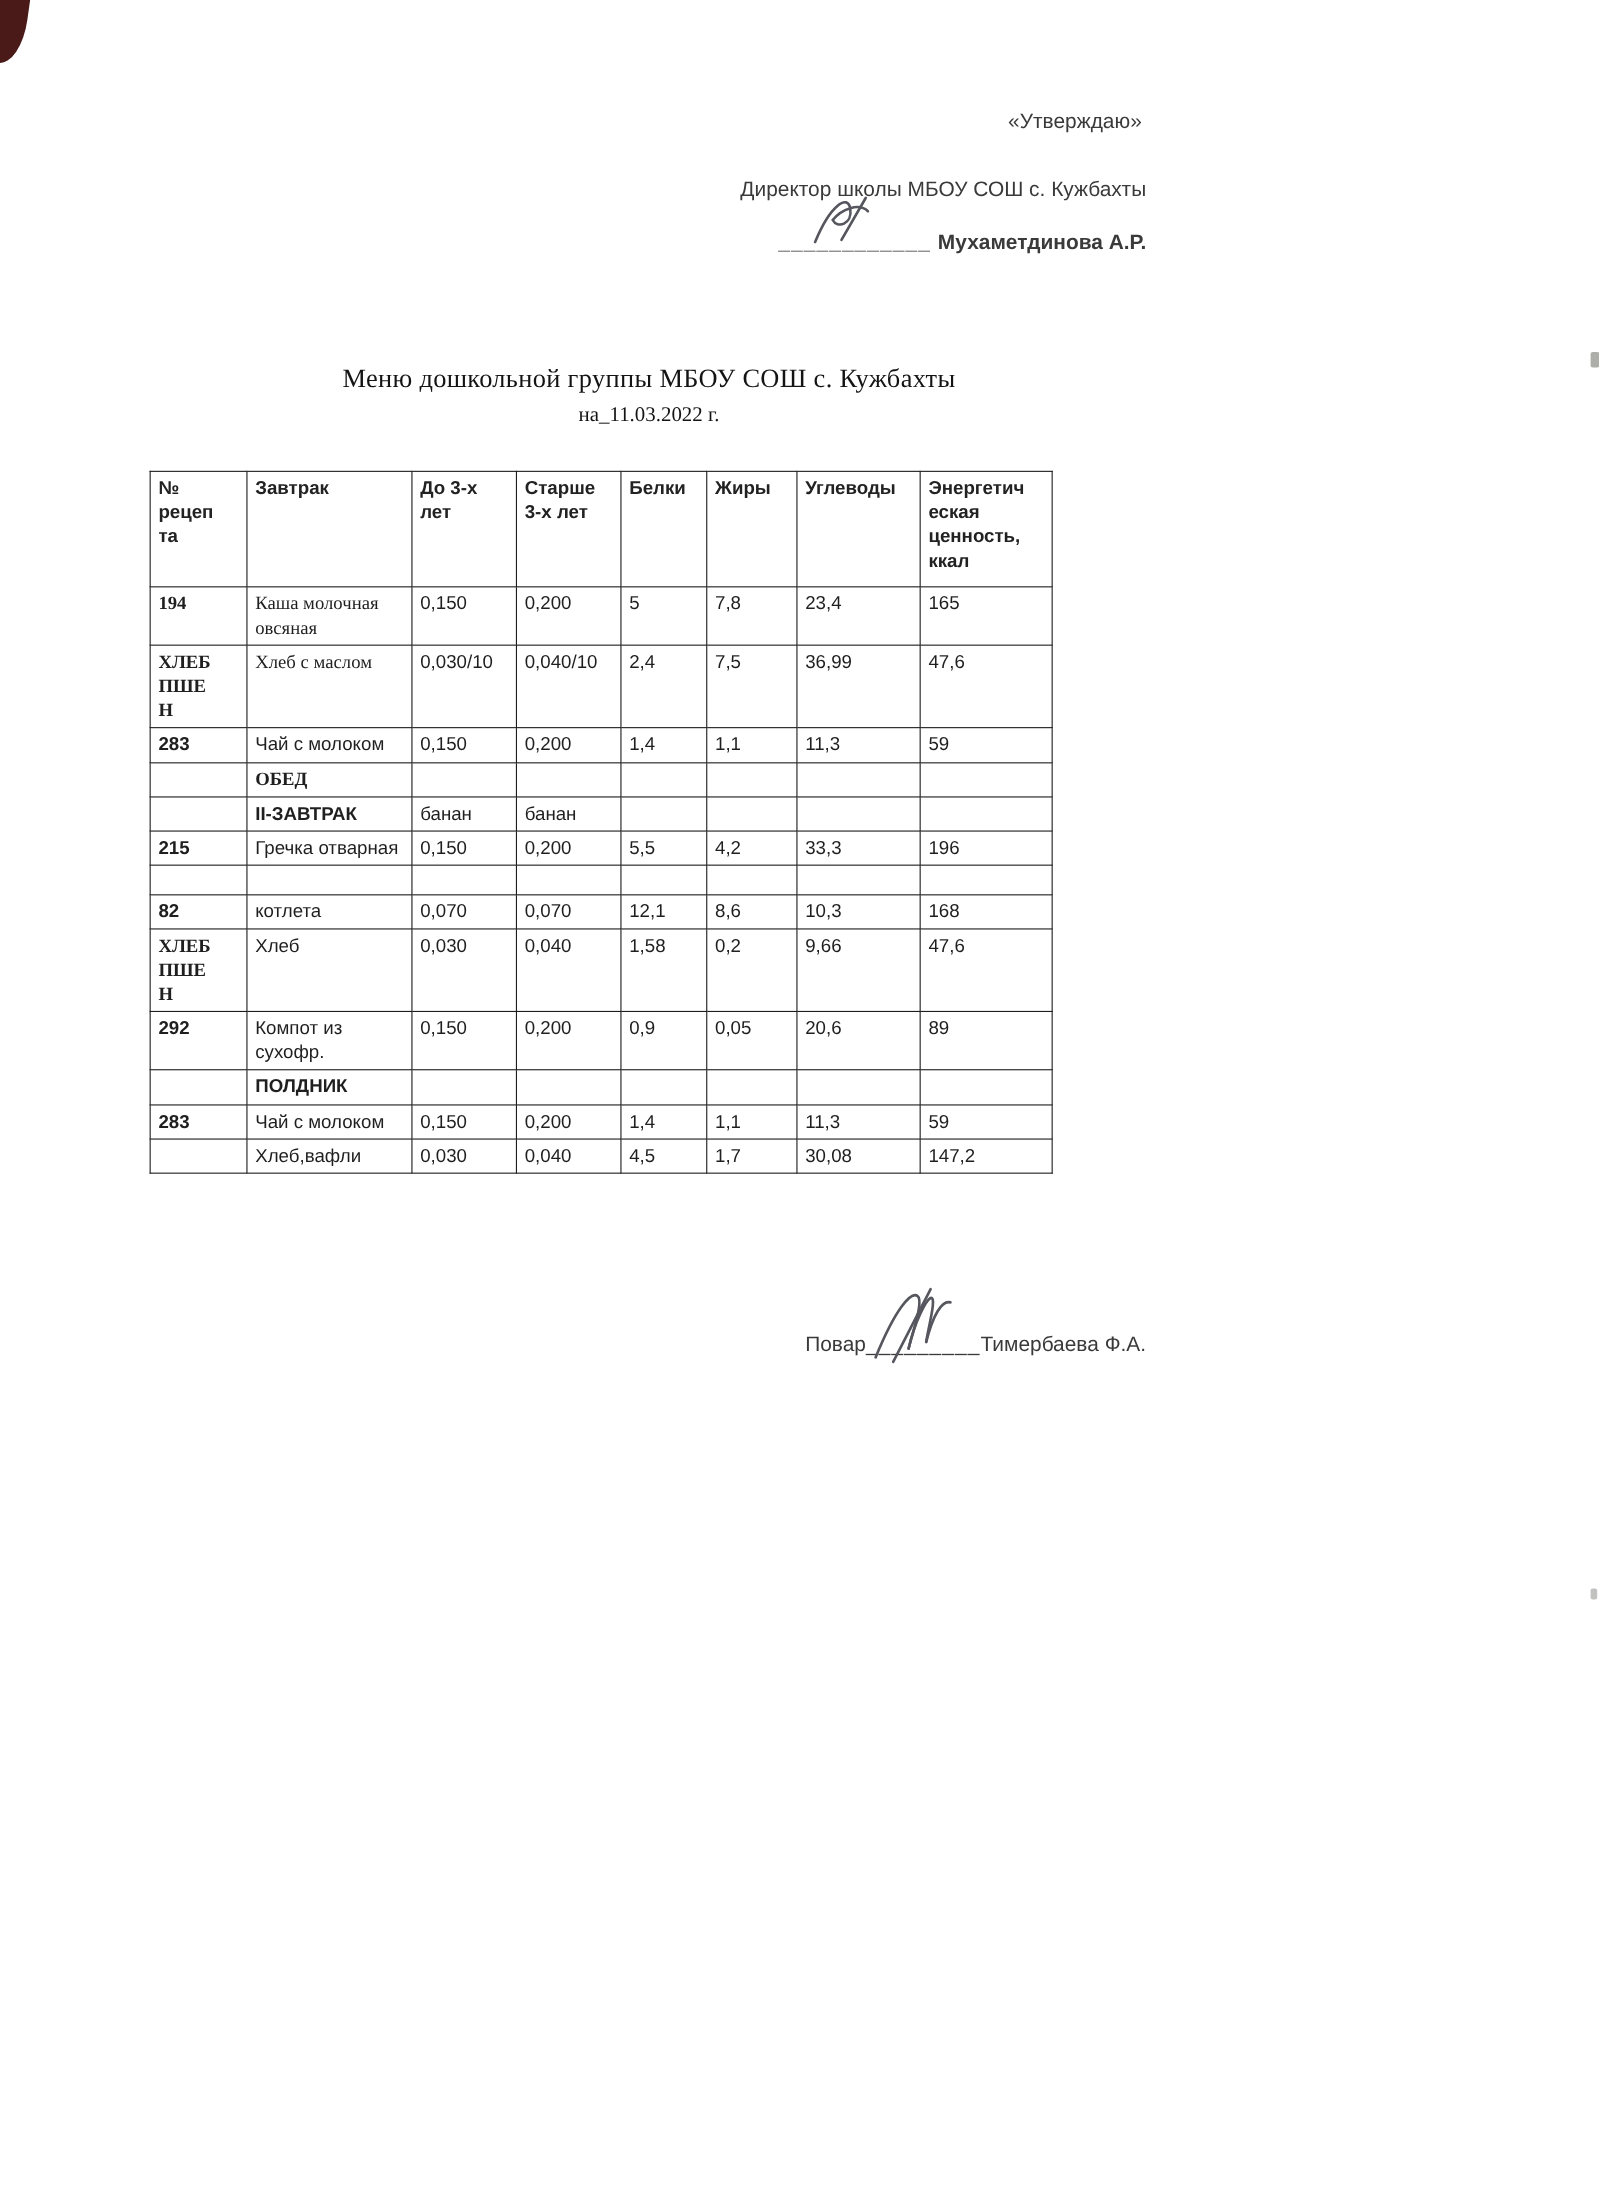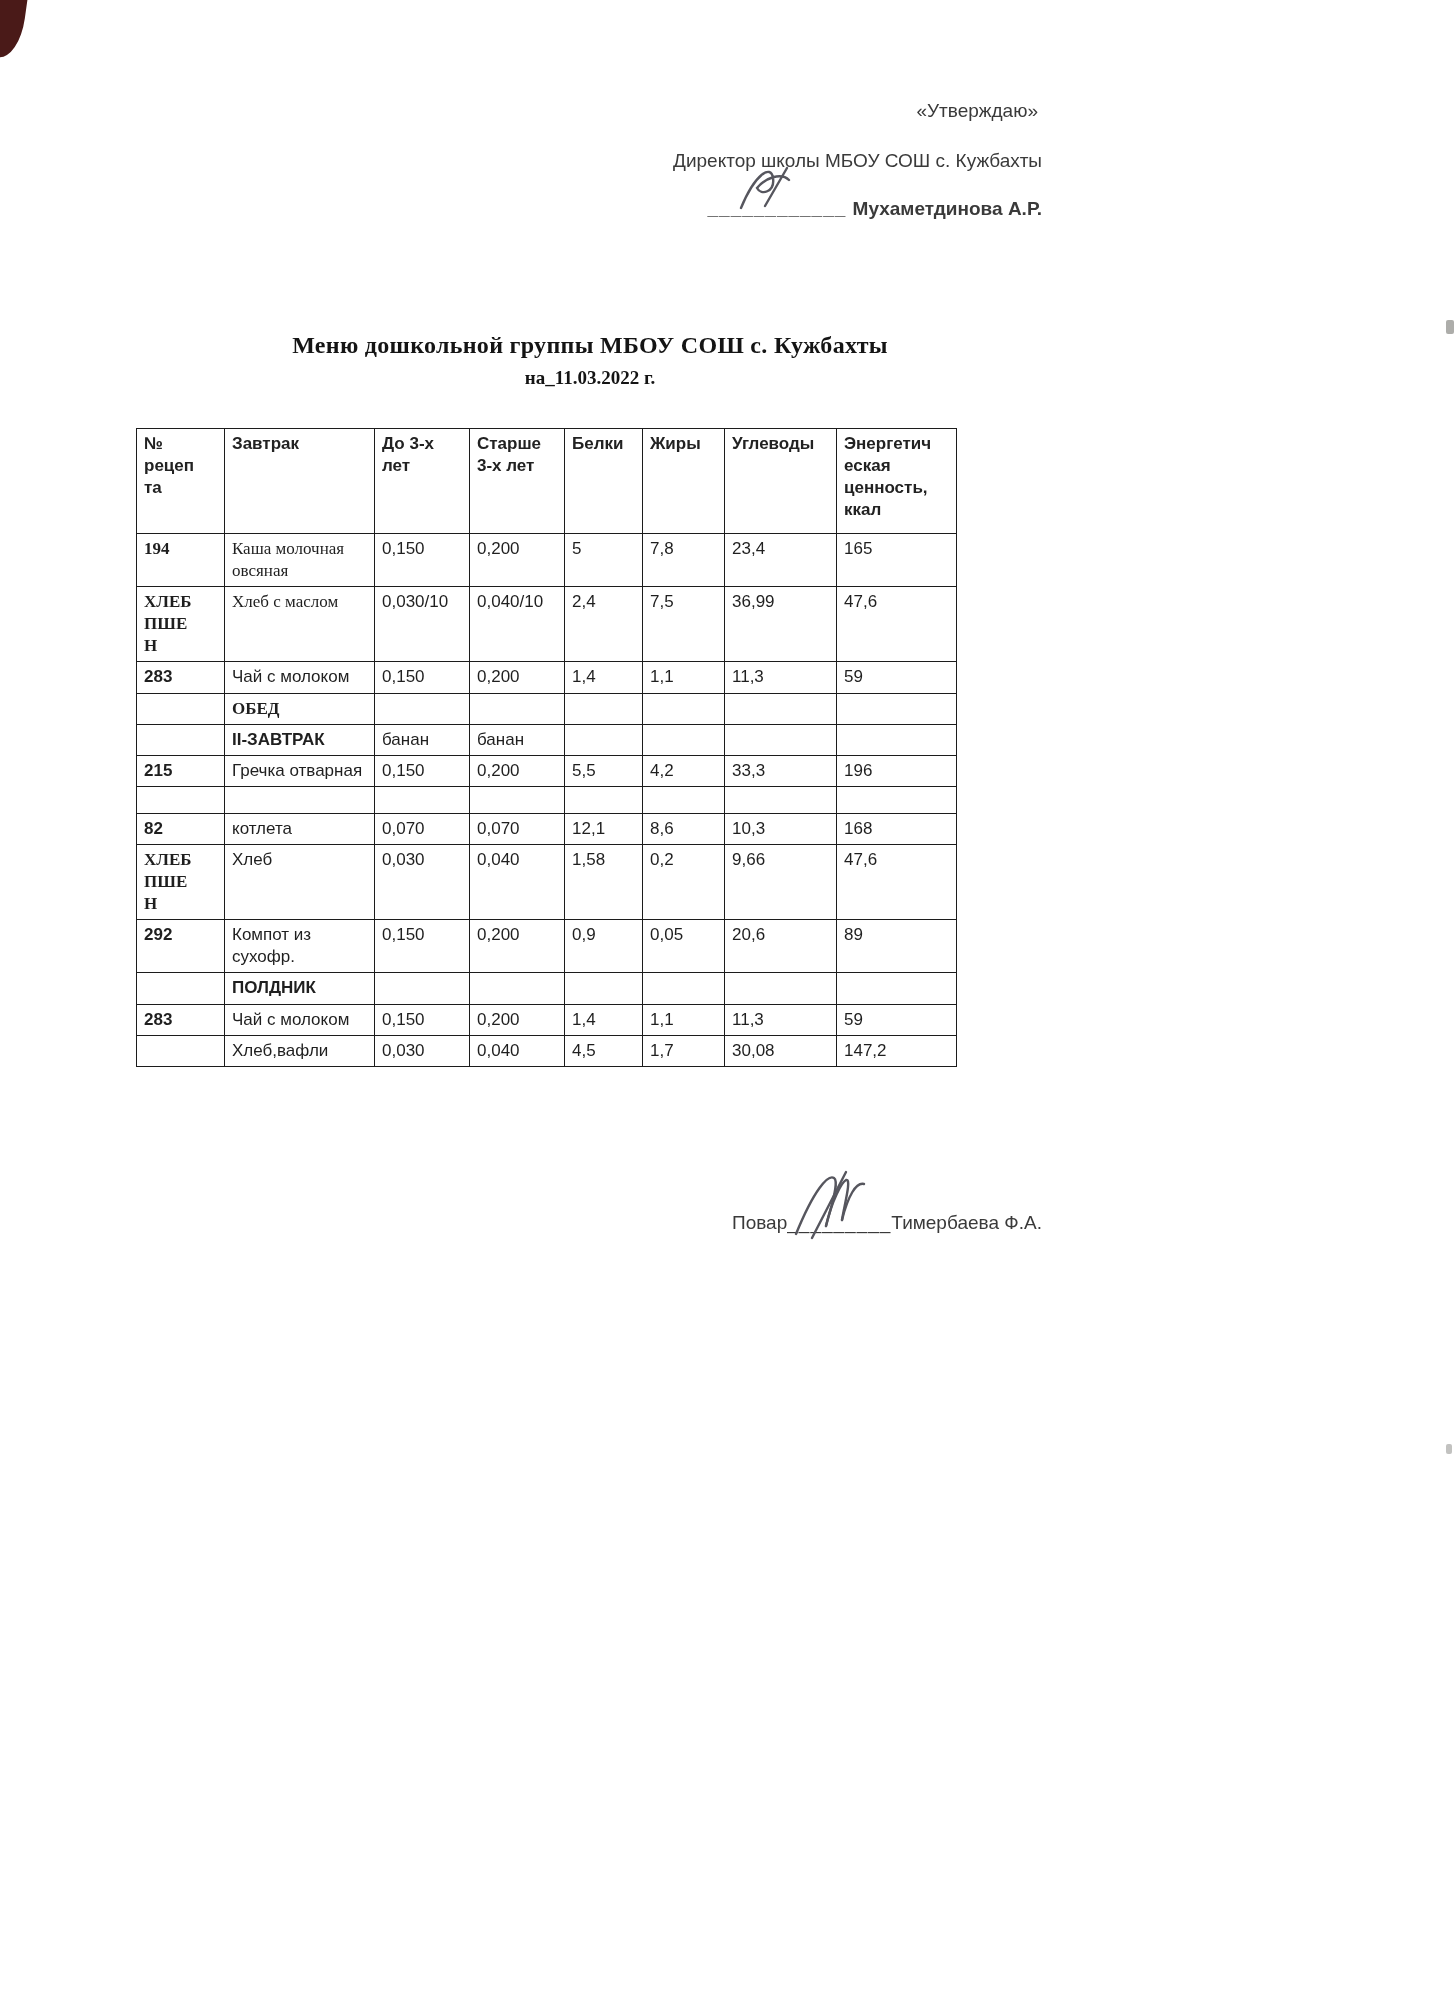--- a/index.html
+++ b/index.html
@@ -14,30 +14,30 @@
   .page { position:absolute; inset:0; }
 
   
   .artifact { position:absolute; pointer-events:none; }
   .corner { left:-10px; top:-12px; width:34px; height:70px; background:#4a1a18; border-radius:0 0 60% 40%; transform:rotate(8deg); }
   .edge1 { right:0px; top:320px; width:8px; height:14px; background:#8a8a86; opacity:.7; border-radius:2px; }
   .edge2 { right:2px; top:1444px; width:6px; height:10px; background:#9a9a96; opacity:.6; border-radius:2px; }
 
   
   .approval { position:absolute; top:100px; right:412px; text-align:right; font-size:19px; color:#3a3a3a; }
-  .approval .l1 { margin-bottom:28px; padding-right:4px; }
+  .approval .l1 { margin-bottom:40px; padding-right:4px; }
   .approval .l2 { margin-bottom:26px; }
   .sig-row { position:relative; white-space:nowrap;font-weight:bold; }
   .sig-row .blank { letter-spacing:1px; color:#3a3a3a; }
   .sig-director { position:absolute; left:58px; top:-36px; width:96px; height:52px; }
   .sig path { fill:none; stroke:#56565e; stroke-width:2.4; stroke-linecap:round; }
 
   
   .title { position:absolute; top:332px; left:130px; width:920px; text-align:center;
-           font-family:"Liberation Serif", serif; font-weight:bold; color:#141414; }
+           font-family:"Liberation Serif", serif; font-weight:normal; color:#141414; }
   .title .t1 { font-size:24px; letter-spacing:.3px; }
   .title .t2 { font-size:19px; margin-top:8px; }
 
   
   table.menu { position:absolute; top:428px; left:136px; border-collapse:collapse; table-layout:fixed; }
   table.menu th, table.menu td {
     border:1.6px solid #1c1c1c;
     padding:4px 7px;
     vertical-align:top;
     text-align:left;

